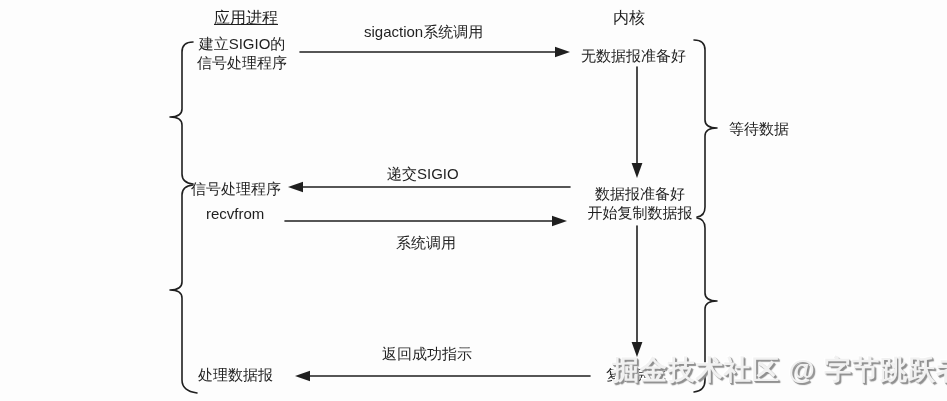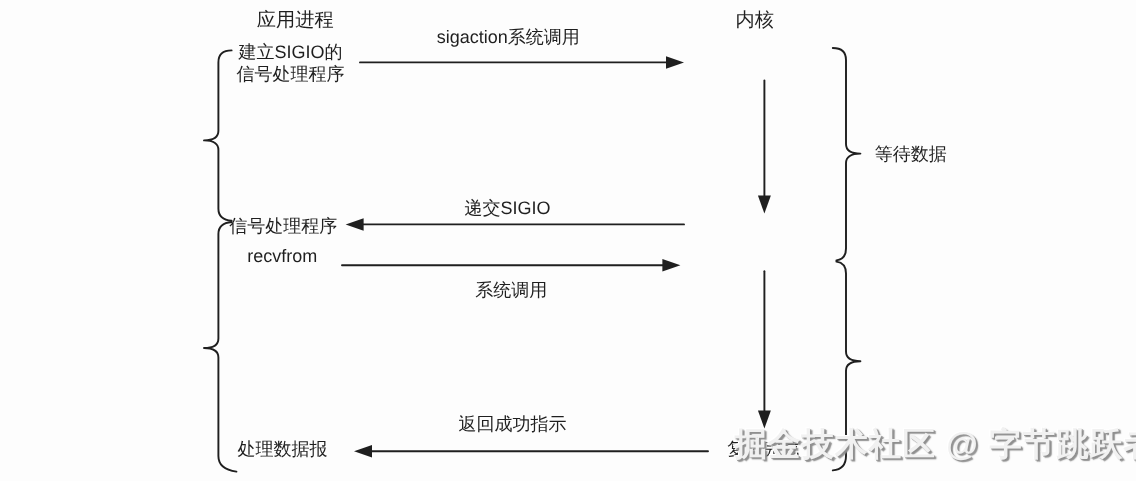--- a/index.html
+++ b/index.html
@@ -61,29 +61,32 @@
 
     <path d="M193,42 Q182,42 182,52 L182,109 Q182,117 170,117 Q182,117 182,125 L182,174 Q182,183 193,184"></path>
 
     <path d="M193,185 Q182,186 182,195 L182,282 Q182,290 170,290 Q182,290 182,298 L182,380 Q182,391 197,393"></path>
 
     <path d="M694,40 Q705,40 705,50 L705,120 Q705,128 717,128 Q705,128 705,136 L705,207 Q705,216 697,217"></path>
 
     <path d="M697,218 Q705,219 705,228 L705,293 Q705,301 717,301 Q705,301 705,309 L705,380 Q705,391 694,392"></path>
   </svg>
 
-  <div class="lbl hdr" style="left:214px;top:8px;">应用进程</div>
+  <div class="lbl hdr" style="left:214px;top:8px;text-decoration:underline;">应用进程</div>
   <div class="lbl hdr" style="left:613px;top:8px;">内核</div>
 
   <div class="lbl" style="left:197px;top:34px;text-align:center;">建立SIGIO的
 信号处理程序</div>
   <div class="lbl" style="left:191px;top:179px;">信号处理程序</div>
   <div class="lbl" style="left:206px;top:204px;">recvfrom</div>
   <div class="lbl" style="left:198px;top:365px;">处理数据报</div>
 
+  <div class="lbl" style="left:581px;top:46px;">无数据报准备好</div>
+  <div class="lbl ctr" style="left:582px;top:184px;width:116px;">数据报准备好
+开始复制数据报</div>
   <div class="lbl" style="left:606px;top:365px;">复制完成</div>
 
   <div class="lbl" style="left:364px;top:22px;">sigaction系统调用</div>
   <div class="lbl" style="left:387px;top:164px;">递交SIGIO</div>
   <div class="lbl" style="left:396px;top:233px;">系统调用</div>
   <div class="lbl" style="left:382px;top:344px;">返回成功指示</div>
 
   <div class="lbl" style="left:729px;top:119px;">等待数据</div>
 
   <div class="watermark">掘金技术社区 @ 字节跳跃者</div>

